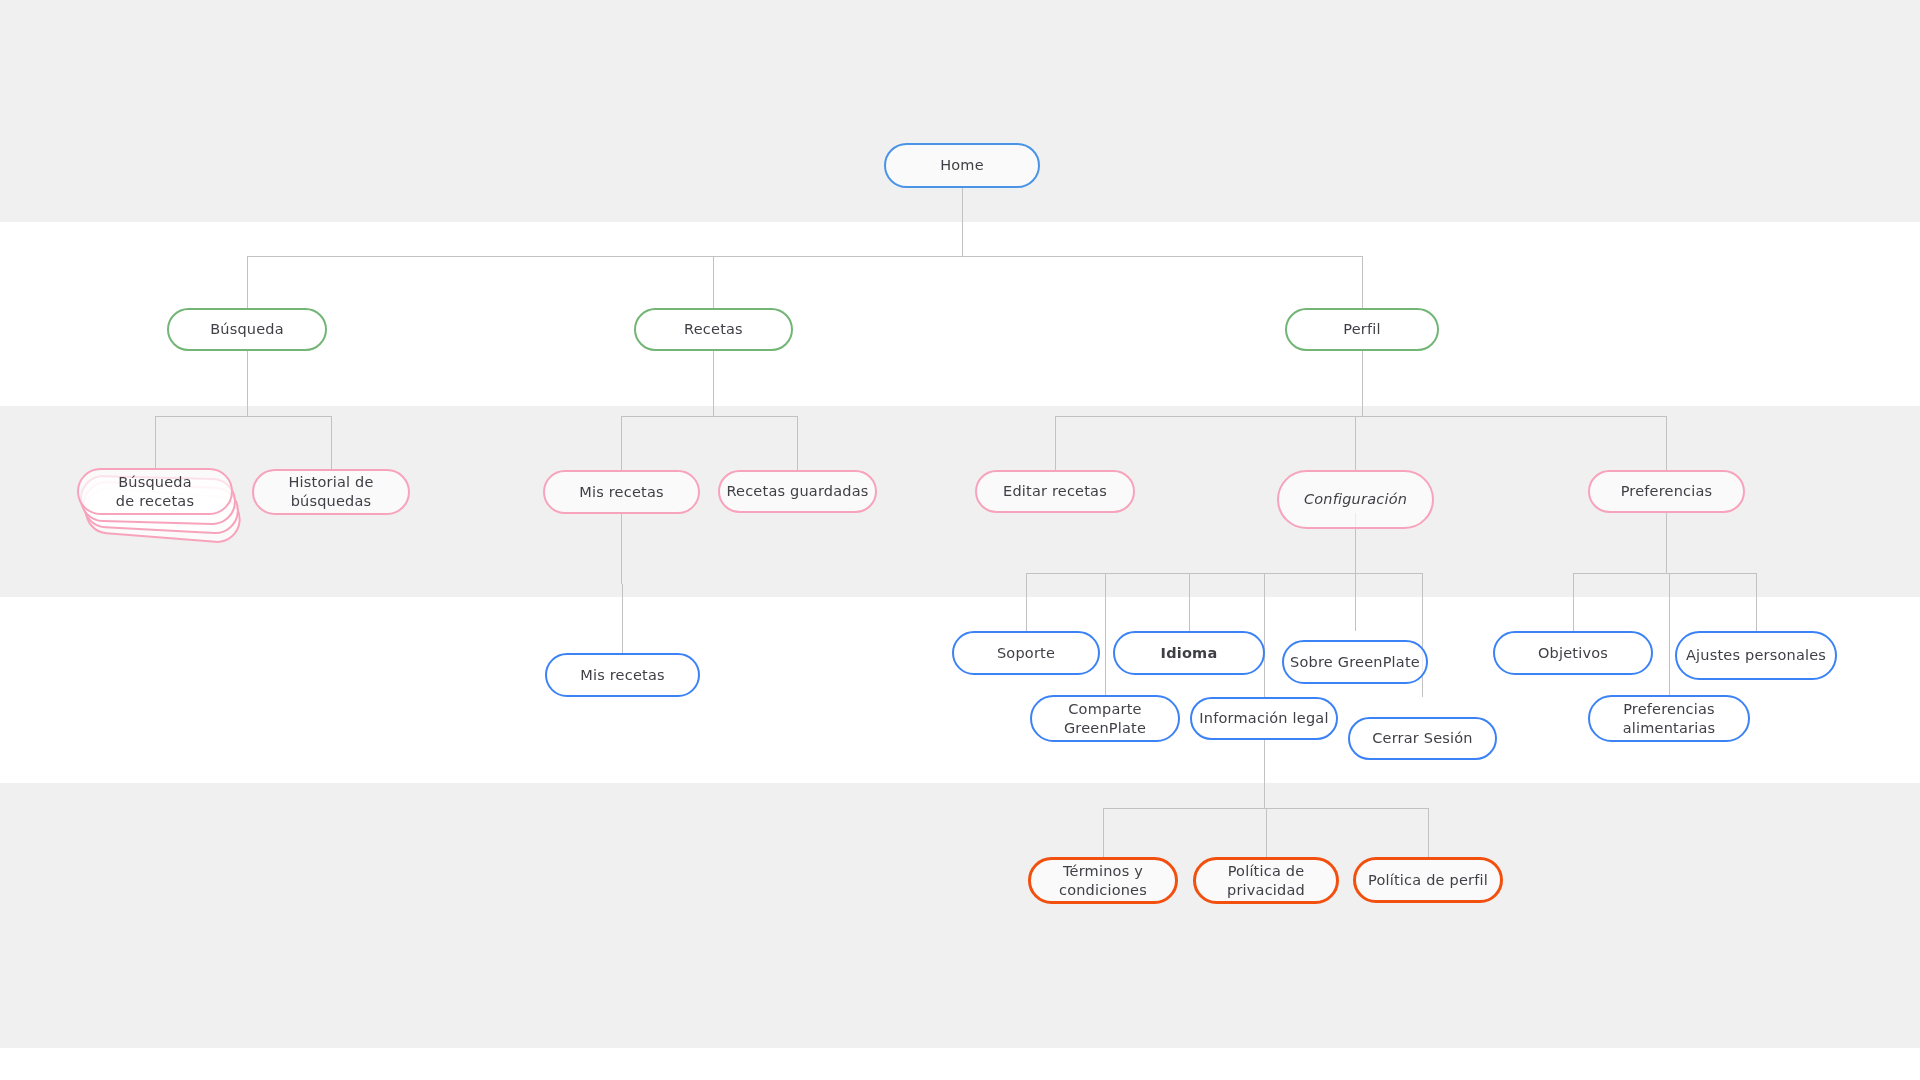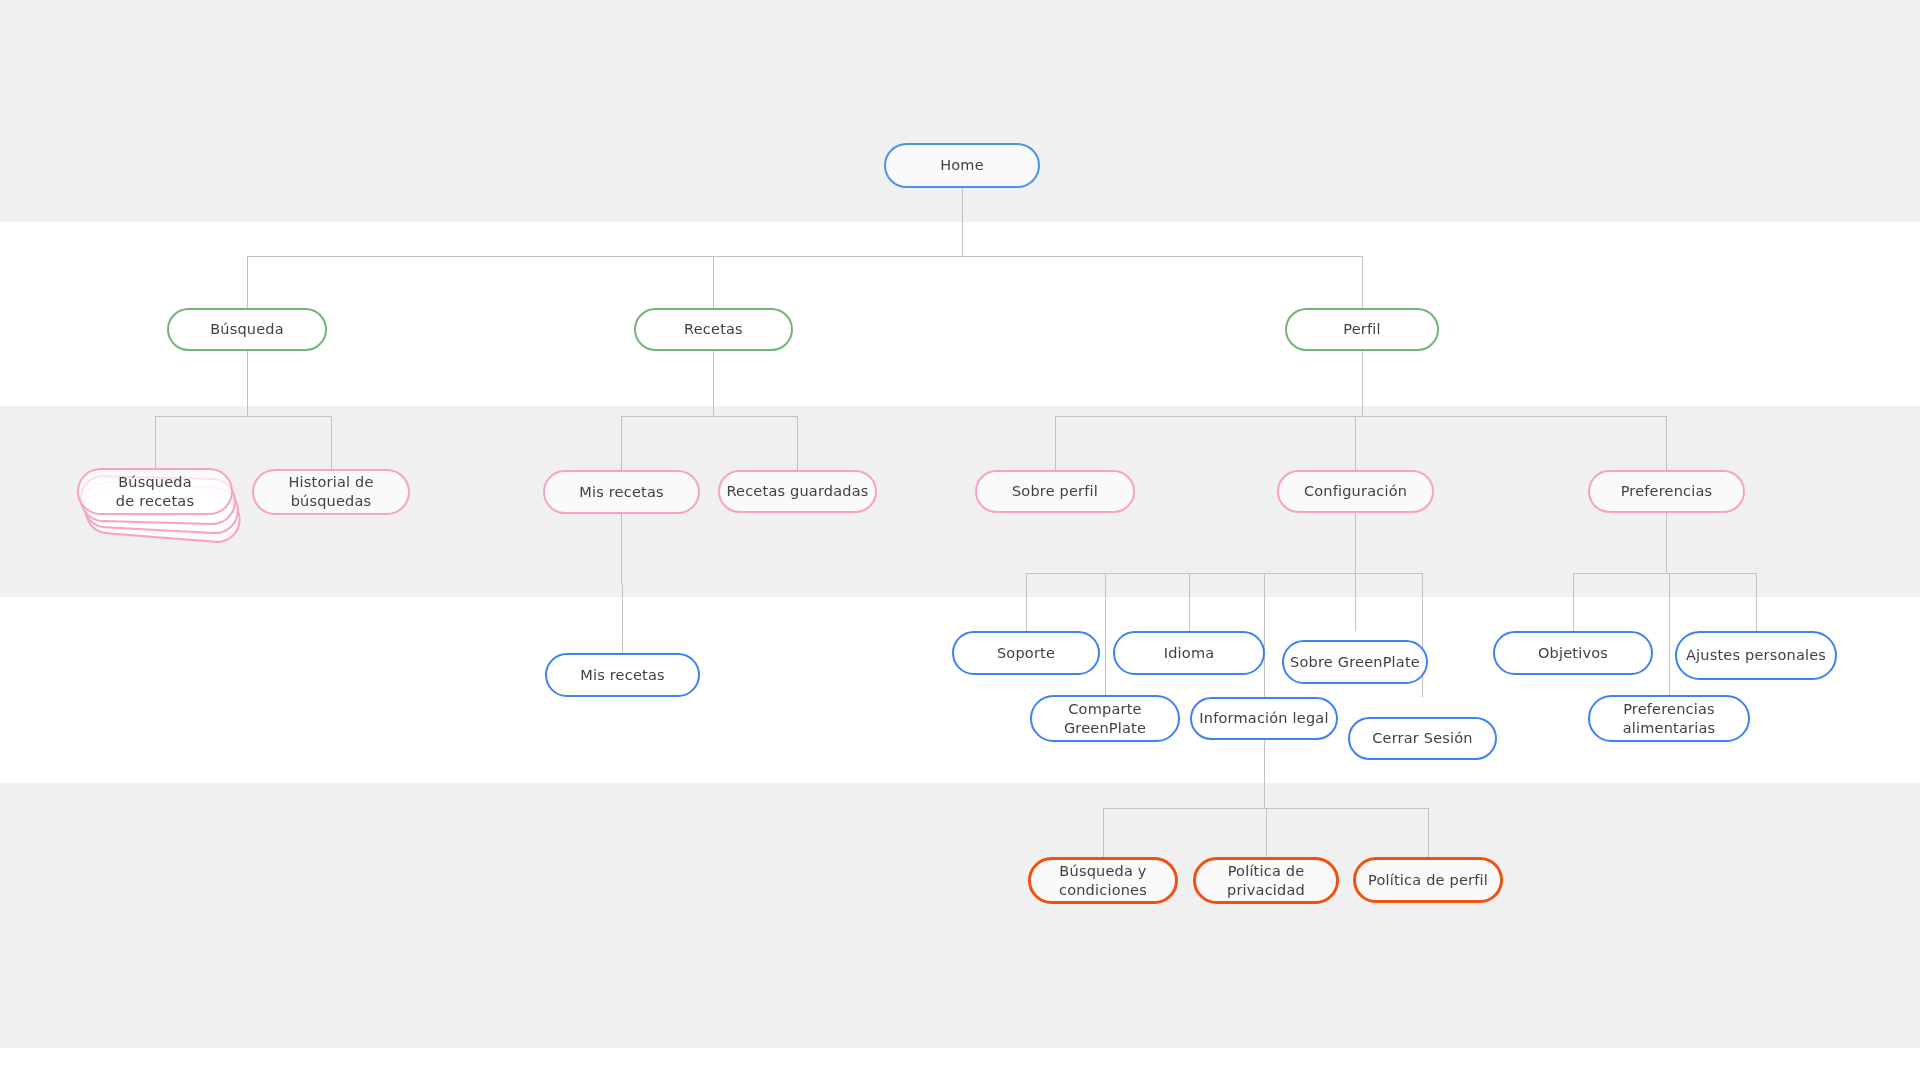--- a/index.html
+++ b/index.html
@@ -93,33 +93,33 @@
     <div class="node green" style="left: 1285px; top: 308px; width: 154px; height: 43px;">Perfil</div>
     <div class="echo" style="left: 77px; top: 468px; width: 156px; height: 47px; transform: translate(8px, 19px) rotate(4.5deg); transform-origin: 12% 50%;"></div>
     <div class="echo" style="left: 77px; top: 468px; width: 156px; height: 47px; transform: translate(6px, 13px) rotate(3deg); transform-origin: 12% 50%;"></div>
     <div class="echo" style="left: 77px; top: 468px; width: 156px; height: 47px; transform: translate(3px, 7px) rotate(1.5deg); transform-origin: 12% 50%;"></div>
     <div class="node pink" style="left: 77px; top: 468px; width: 156px; height: 47px;">Búsqueda
 de recetas</div>
     <div class="node pink" style="left: 252px; top: 469px; width: 158px; height: 46px;">Historial de
 búsquedas</div>
     <div class="node pink" style="left: 543px; top: 470px; width: 157px; height: 44px;">Mis recetas</div>
     <div class="node pink" style="left: 718px; top: 470px; width: 159px; height: 43px;">Recetas guardadas</div>
-    <div class="node pink" style="left: 975px; top: 470px; width: 160px; height: 43px;">Sobre perfil</div>
-    <div class="node pink" style="left: 1277px; top: 470px; width: 157px; height: 43px;">Configuración</div>
+    <div class="node pink" style="left: 975px; top: 470px; width: 160px; height: 43px;">Editar recetas</div>
+    <div class="node pink" style="left: 1277px; top: 470px; width: 157px; height: 59px; font-style: italic;">Configuración</div>
     <div class="node pink" style="left: 1588px; top: 470px; width: 157px; height: 43px;">Preferencias</div>
     <div class="node purple" style="left: 952px; top: 631px; width: 148px; height: 44px;">Soporte</div>
-    <div class="node purple" style="left: 1113px; top: 631px; width: 152px; height: 44px;">Idioma</div>
+    <div class="node purple" style="left: 1113px; top: 631px; width: 152px; height: 44px; font-weight: bold;">Idioma</div>
     <div class="node purple" style="left: 1282px; top: 631px; width: 146px; height: 44px; margin-top: 9px;">Sobre GreenPlate</div>
     <div class="node purple" style="left: 1493px; top: 631px; width: 160px; height: 44px;">Objetivos</div>
     <div class="node purple" style="left: 1675px; top: 631px; width: 162px; height: 49px;">Ajustes personales</div>
     <div class="node purple" style="left: 545px; top: 653px; width: 155px; height: 44px;">Mis recetas</div>
     <div class="node purple" style="left: 1030px; top: 695px; width: 150px; height: 47px;">Comparte
 GreenPlate</div>
     <div class="node purple" style="left: 1190px; top: 697px; width: 148px; height: 43px;">Información legal</div>
     <div class="node purple" style="left: 1348px; top: 697px; width: 149px; height: 43px; margin-top: 20px;">Cerrar Sesión</div>
     <div class="node purple" style="left: 1588px; top: 695px; width: 162px; height: 47px;">Preferencias
 alimentarias</div>
-    <div class="node orange" style="left: 1028px; top: 857px; width: 150px; height: 47px;">Búsqueda y
+    <div class="node orange" style="left: 1028px; top: 857px; width: 150px; height: 47px;">Términos y
 condiciones</div>
     <div class="node orange" style="left: 1193px; top: 857px; width: 146px; height: 47px;">Política de
 privacidad</div>
     <div class="node orange" style="left: 1353px; top: 857px; width: 150px; height: 46px;">Política de perfil</div>
   </div>
 
 </body></html>

